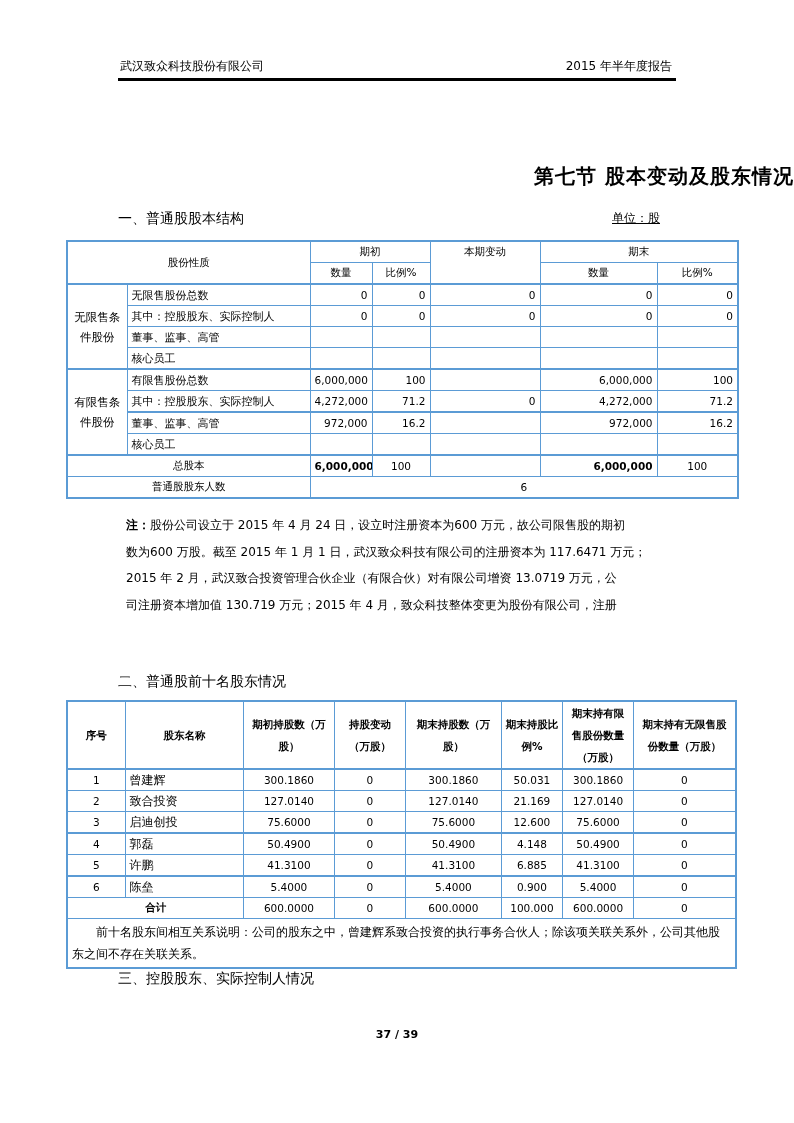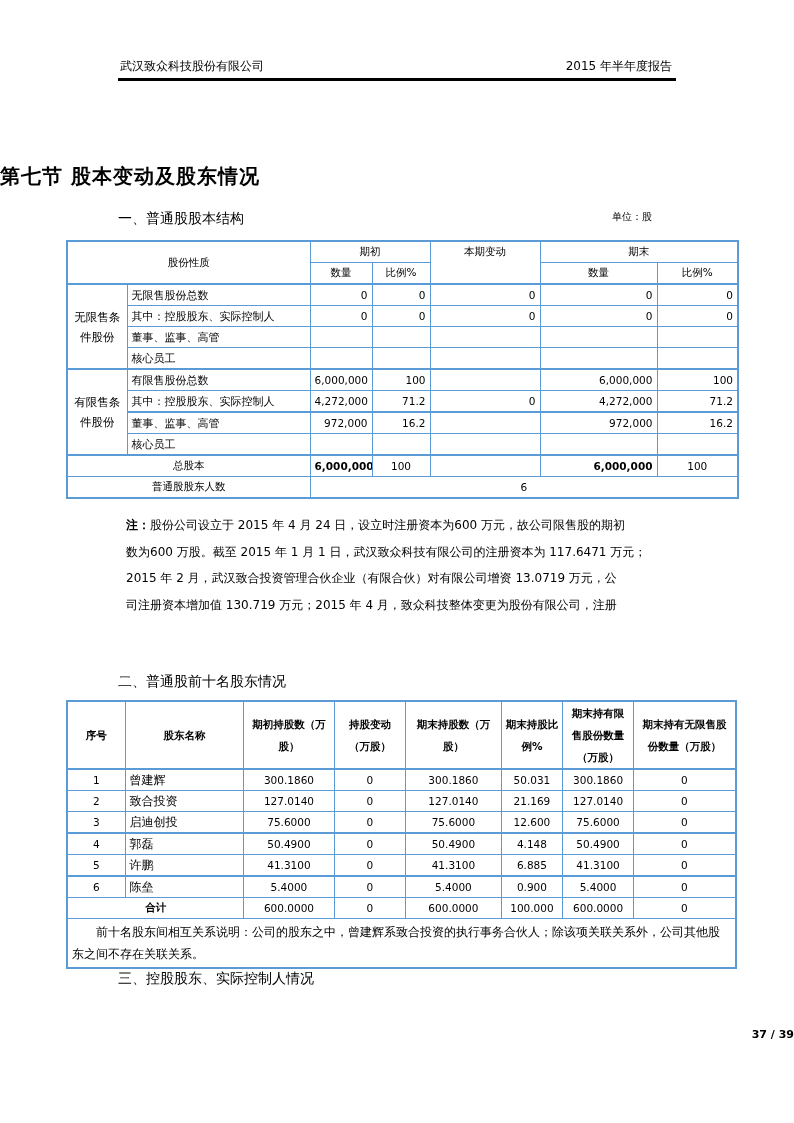--- a/index.html
+++ b/index.html
@@ -1,38 +1,38 @@
 <!DOCTYPE html>
 <html><head>
 <meta charset="utf-8">
 <style>
   html, body { margin:0; padding:0; background:#fff; }
   body { width:794px; height:1123px; position:relative; font-family:"DejaVu Sans", sans-serif; color:#000; overflow:hidden; }
   .hdr { position:absolute; left:118px; top:52px; width:558px; height:26px; border-bottom:3px solid #000; font-size:12px; }
   .hdr .l { position:absolute; left:2px; top:6px; }
   .hdr .r { position:absolute; right:4px; top:6px; }
-  .title { position:absolute; left:0; width:794px; top:163px; text-align:left; font-size:20px; font-weight:bold; letter-spacing:1px; }
+  .title { position:absolute; left:0; width:794px; top:163px; text-align:right; font-size:20px; font-weight:bold; letter-spacing:1px; }
   .sec { position:absolute; font-size:14px; }
-  .unit { position:absolute; font-size:10px; }
+  .unit { position:absolute; font-size:12px;text-decoration:underline; }
   table { border-collapse:collapse; position:absolute; table-layout:fixed; }
   td { border:1px solid #5b9bd5; font-size:10.5px; padding:0 4px; height:20px; white-space:nowrap; overflow:hidden; }
   .t1 { left:66px; top:240px; width:671px; border:2px solid #5b9bd5; }
   .t1 td.b { font-weight:normal; text-align:center; }
   .t1 td.n { text-align:right; }
   .t1 td.grp { text-align:center; white-space:normal; line-height:20px; font-size:11.5px;font-family:Liberation Serif, serif; }
   .t1 td.lbl { font-size:11px; }
   .note { position:absolute; left:126px; width:620px; font-size:12px; line-height:26.5px; top:512px; }
   .note p { margin:0; }
   .t2 { left:66px; top:700px; width:671px; border:2px solid #5b9bd5; }
   .t2 td { text-align:center; font-size:10.5px; }
   .t2 tr.head td { font-weight:bold; white-space:normal; line-height:22px; height:64px; }
   .t2 td.name { text-align:left; font-size:12px; }
   .t2 td.rel { text-align:left; white-space:normal; font-size:12px; line-height:22px; padding:2px 4px; height:auto; }
   .thick-top td { border-top:2px solid #5b9bd5; }
-  .pager { position:absolute; left:0; width:794px; top:1028px; text-align:right; font-size:11px; font-weight:bold; }
+  .pager { position:absolute; left:0; width:794px; top:1028px; text-align:center; font-size:11px; font-weight:bold; }
 </style>
 </head>
 <body>
 
 <div class="hdr">
   <span class="l">武汉致众科技股份有限公司</span>
   <span class="r">2015 年半年度报告</span>
 </div>
 
 <div class="title">第七节 股本变动及股东情况</div>

